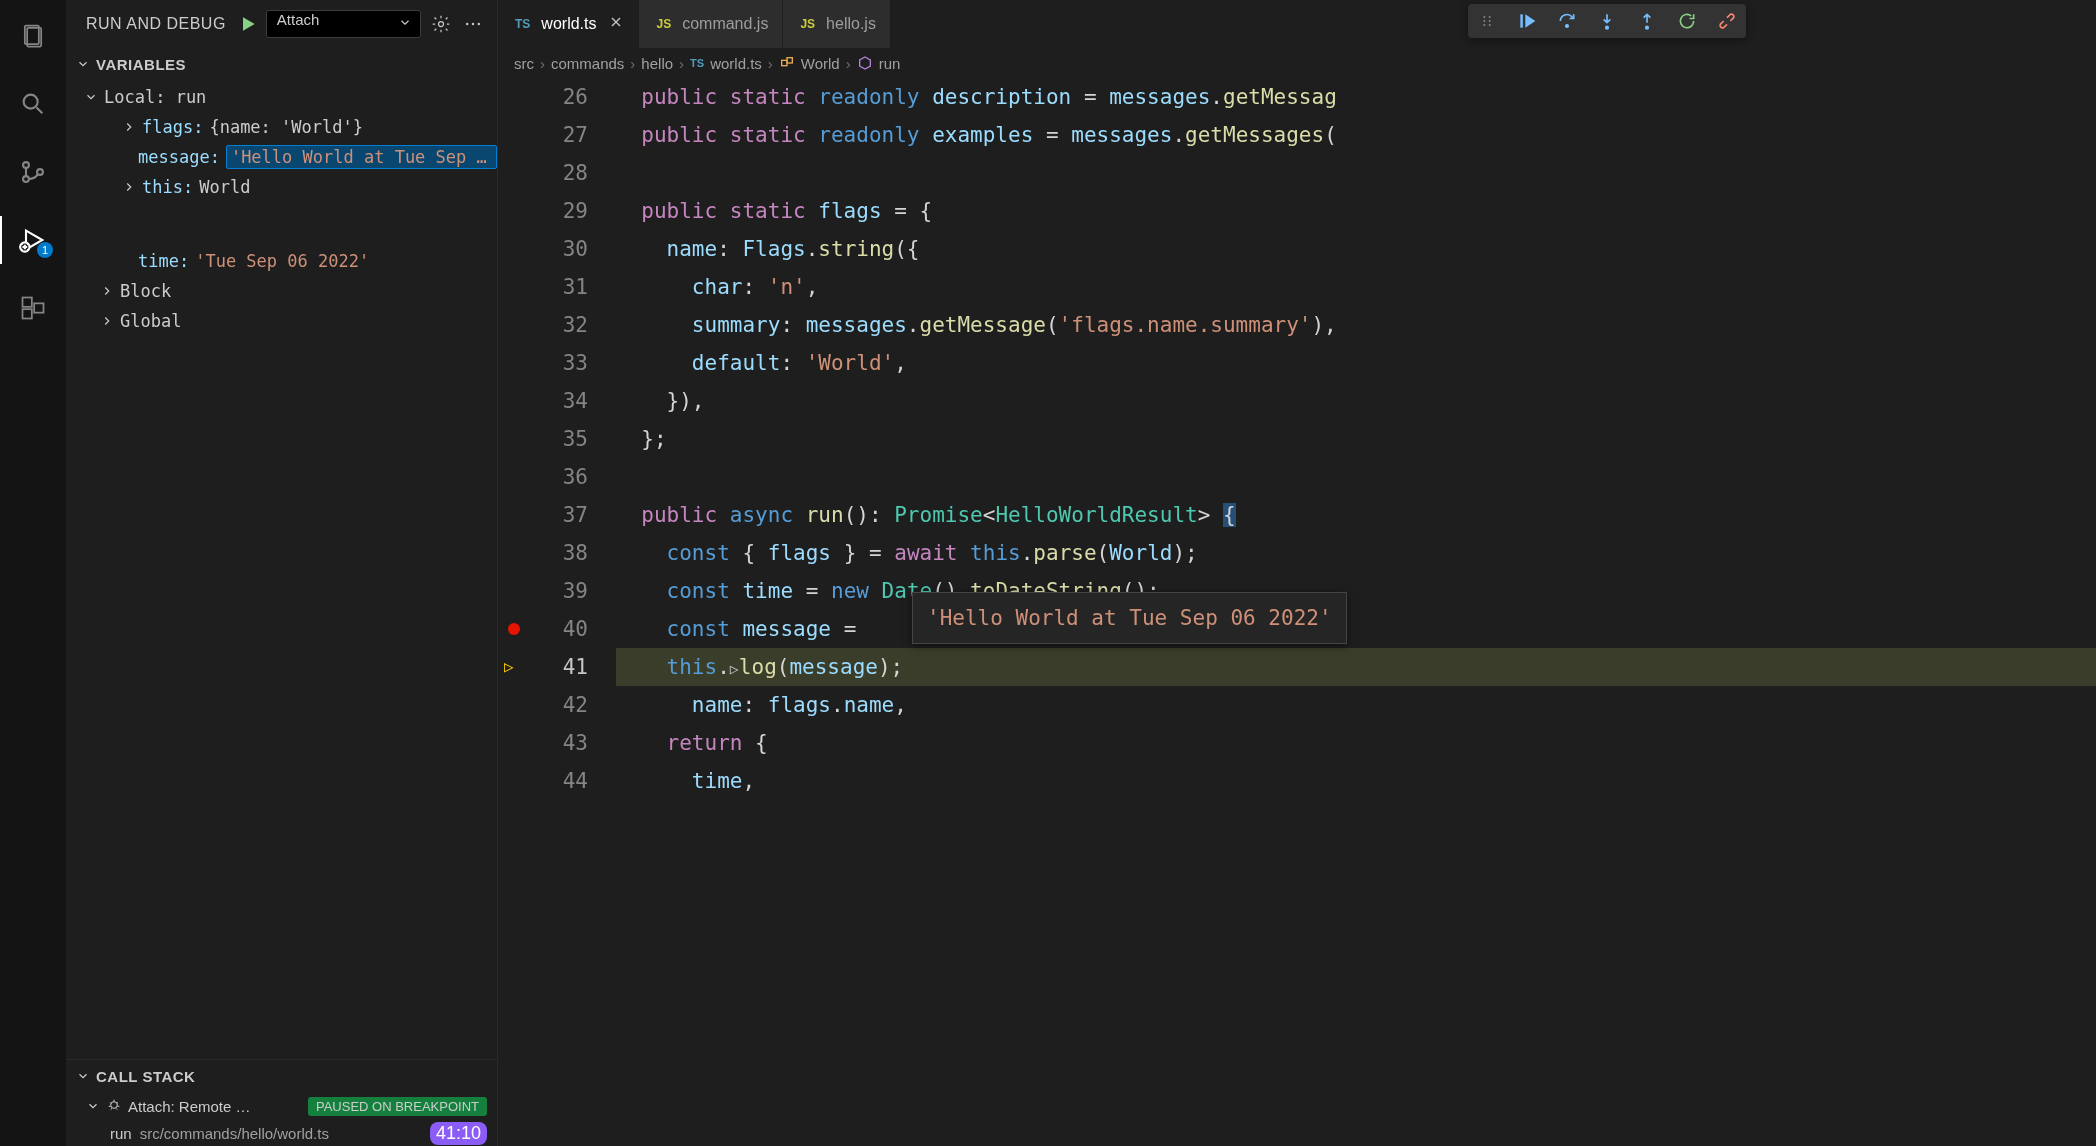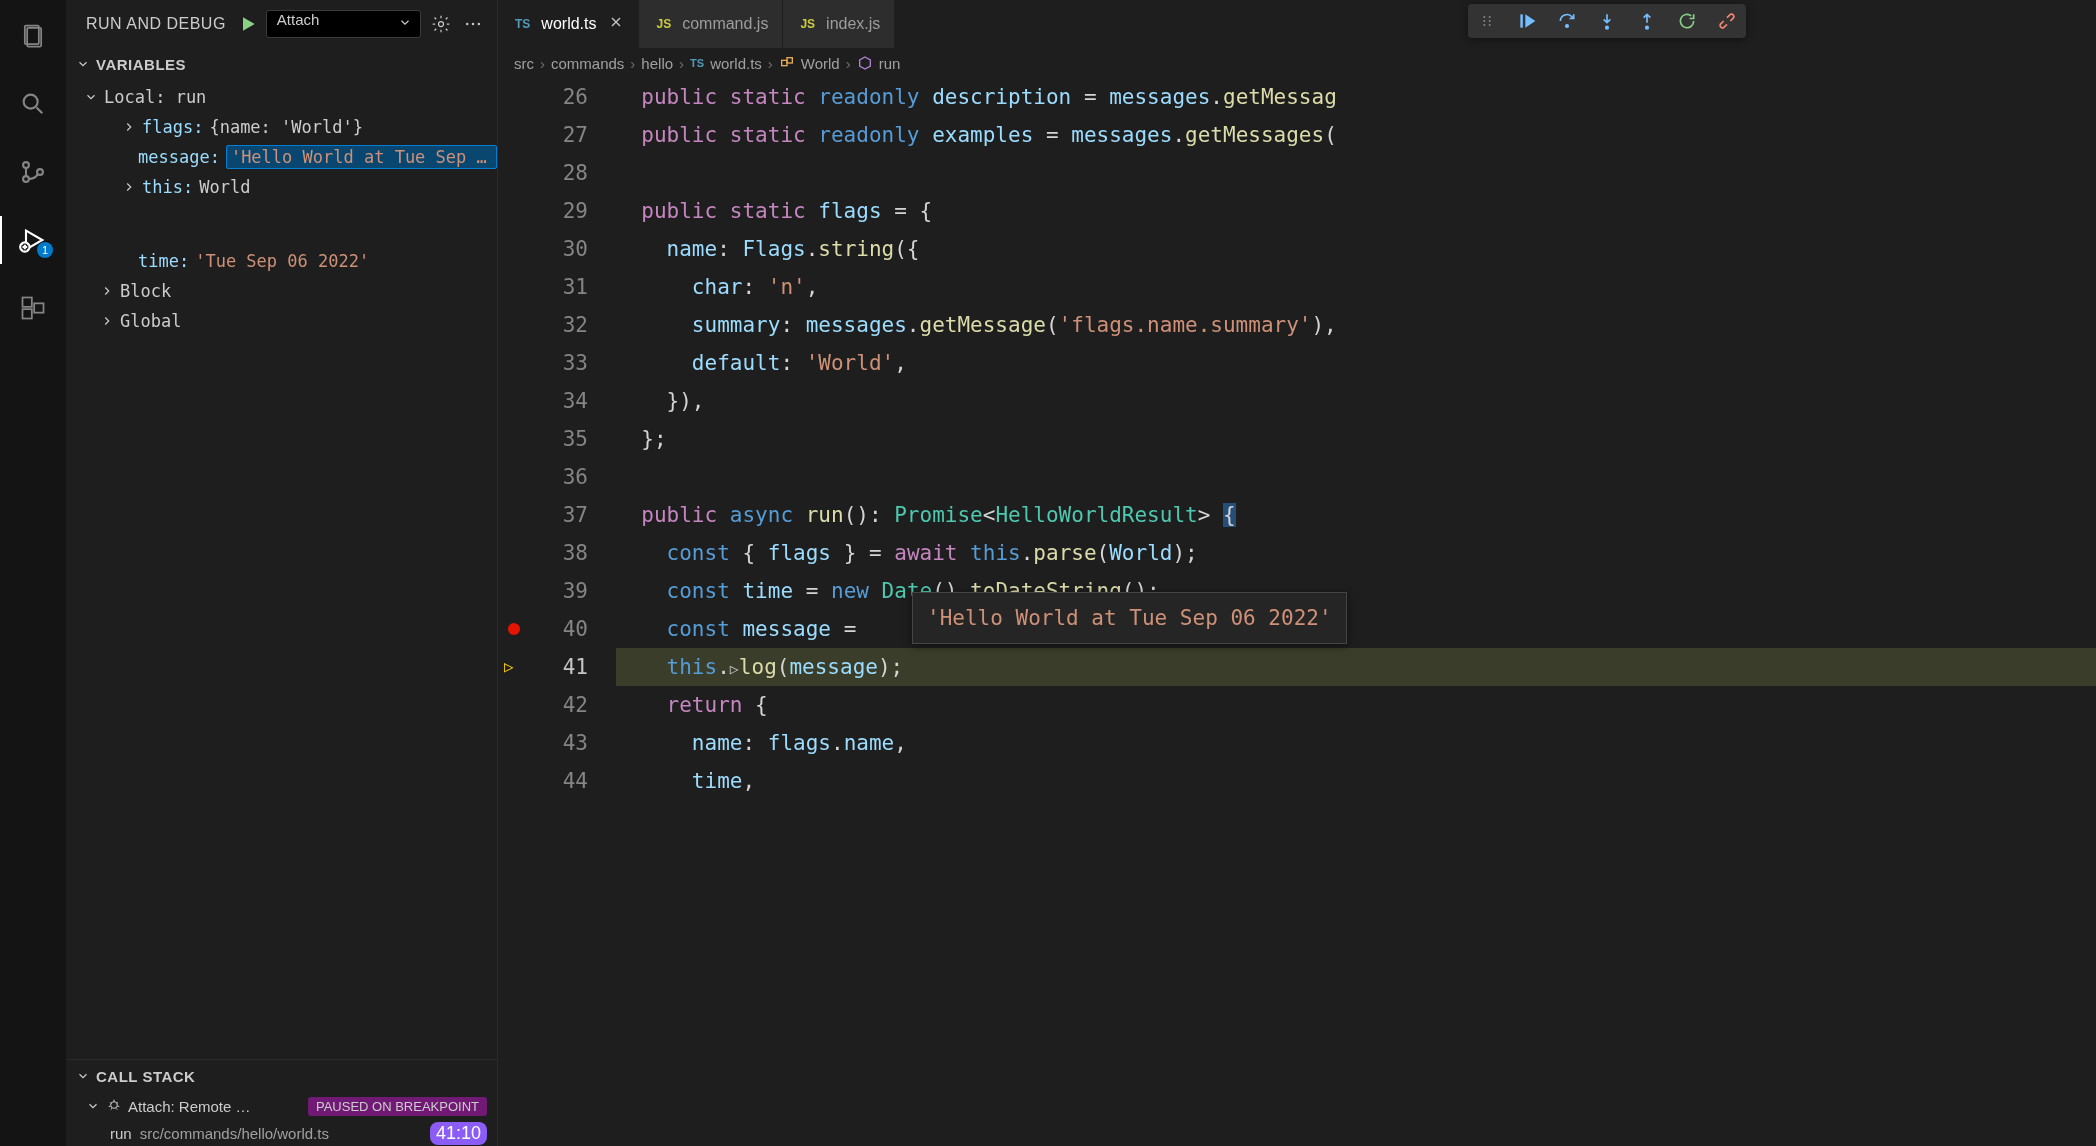--- a/index.html
+++ b/index.html
@@ -168,21 +168,21 @@
   height: 28px;
   font-size: 15px;
 }
 .cs-thread-label {
   flex: 1;
   white-space: nowrap;
   overflow: hidden;
   text-overflow: ellipsis;
 }
 .cs-status {
-  background: #701a75;
+  background: #15803d;
   color: #cccccc;
   font-size: 13px;
   padding: 2px 8px;
   border-radius: 3px;
 }
 .cs-frame {
   display: flex;
   align-items: center;
   gap: 8px;
   padding: 2px 10px 2px 44px;
@@ -558,21 +558,21 @@
         <span class="tab-close"><svg width="16" height="16" viewBox="0 0 24 24" fill="none" stroke="currentColor" stroke-width="2">
               <path d="M6 6l12 12M18 6L6 18"></path>
             </svg></span>
       </div>
       <div class="tab">
         <span class="tab-icon js">JS</span>
         <span>command.js</span>
       </div>
       <div class="tab">
         <span class="tab-icon js">JS</span>
-        <span>index.js</span>
+        <span>hello.js</span>
       </div>
     </div>
 
     <div class="breadcrumb">
       <span>src</span>
       <span class="bc-sep">›</span>
       <span>commands</span>
       <span class="bc-sep">›</span>
       <span>hello</span>
       <span class="bc-sep">›</span>
@@ -627,21 +627,21 @@
         <div class="code-line">      <span class="tvar">summary</span><span class="top">:</span> <span class="tvar">messages</span><span class="top">.</span><span class="tfn">getMessage</span><span class="top">(</span><span class="tstr">'flags.name.summary'</span><span class="top">),</span></div>
         <div class="code-line">      <span class="tvar">default</span><span class="top">:</span> <span class="tstr">'World'</span><span class="top">,</span></div>
         <div class="code-line">    <span class="top">}),</span></div>
         <div class="code-line">  <span class="top">};</span></div>
         <div class="code-line"></div>
         <div class="code-line">  <span class="tkw">public</span> <span class="tmod">async</span> <span class="tfn">run</span><span class="top">():</span> <span class="ttype">Promise</span><span class="top">&lt;</span><span class="ttype">HelloWorldResult</span><span class="top">&gt; </span><span class="top cur-hl">{</span></div>
         <div class="code-line">    <span class="tmod">const</span> <span class="top">{</span> <span class="tvar">flags</span> <span class="top">} =</span> <span class="tkw">await</span> <span class="tmod">this</span><span class="top">.</span><span class="tfn">parse</span><span class="top">(</span><span class="tvar">World</span><span class="top">);</span></div>
         <div class="code-line">    <span class="tmod">const</span> <span class="tvar">time</span> <span class="top">=</span> <span class="tmod">new</span> <span class="ttype">Date</span><span class="top">().</span><span class="tfn">toDateString</span><span class="top">();</span></div>
         <div class="code-line">    <span class="tmod">const</span> <span class="tvar">message</span> <span class="top">=</span></div>
         <div class="code-line current">    <span class="tmod">this</span><span class="top">.</span><span class="inline-play">▷</span><span class="tfn">log</span><span class="top">(</span><span class="tvar">message</span><span class="top">);</span></div>
+        <div class="code-line">      <span class="tvar">name</span><span class="top">:</span> <span class="tvar">flags</span><span class="top">.</span><span class="tvar">name</span><span class="top">,</span></div>
         <div class="code-line">    <span class="tkw">return</span> <span class="top">{</span></div>
-        <div class="code-line">      <span class="tvar">name</span><span class="top">:</span> <span class="tvar">flags</span><span class="top">.</span><span class="tvar">name</span><span class="top">,</span></div>
         <div class="code-line">      <span class="tvar">time</span><span class="top">,</span></div>
 
         <div class="hover-tip" style="top:514px; left:296px;">'Hello World at Tue Sep 06 2022'</div>
       </div>
     </div>
   </div>
 </div>
 
 </body></html>

